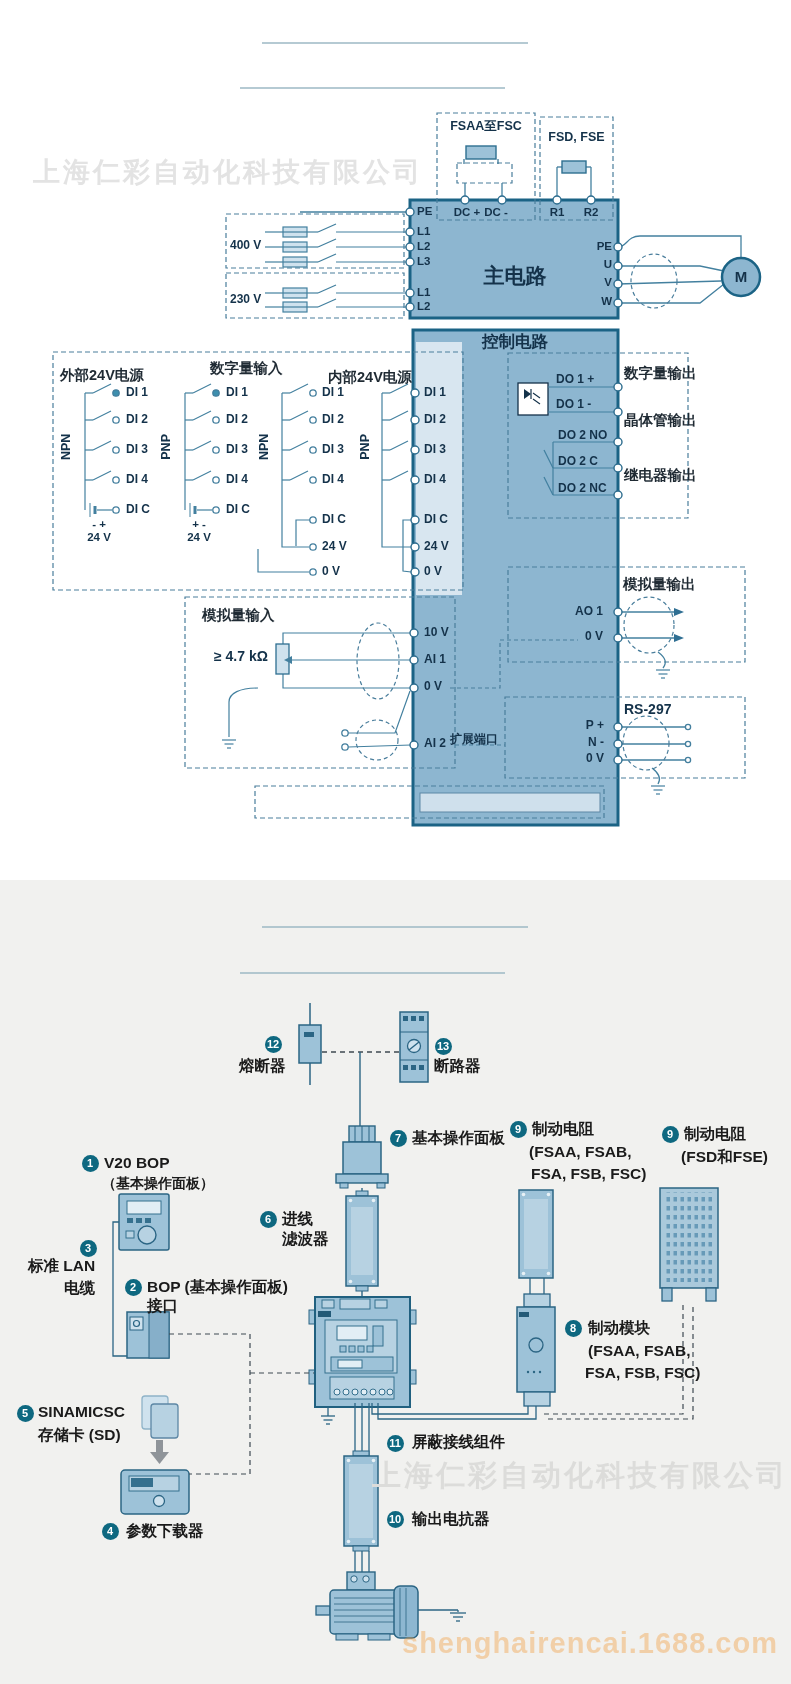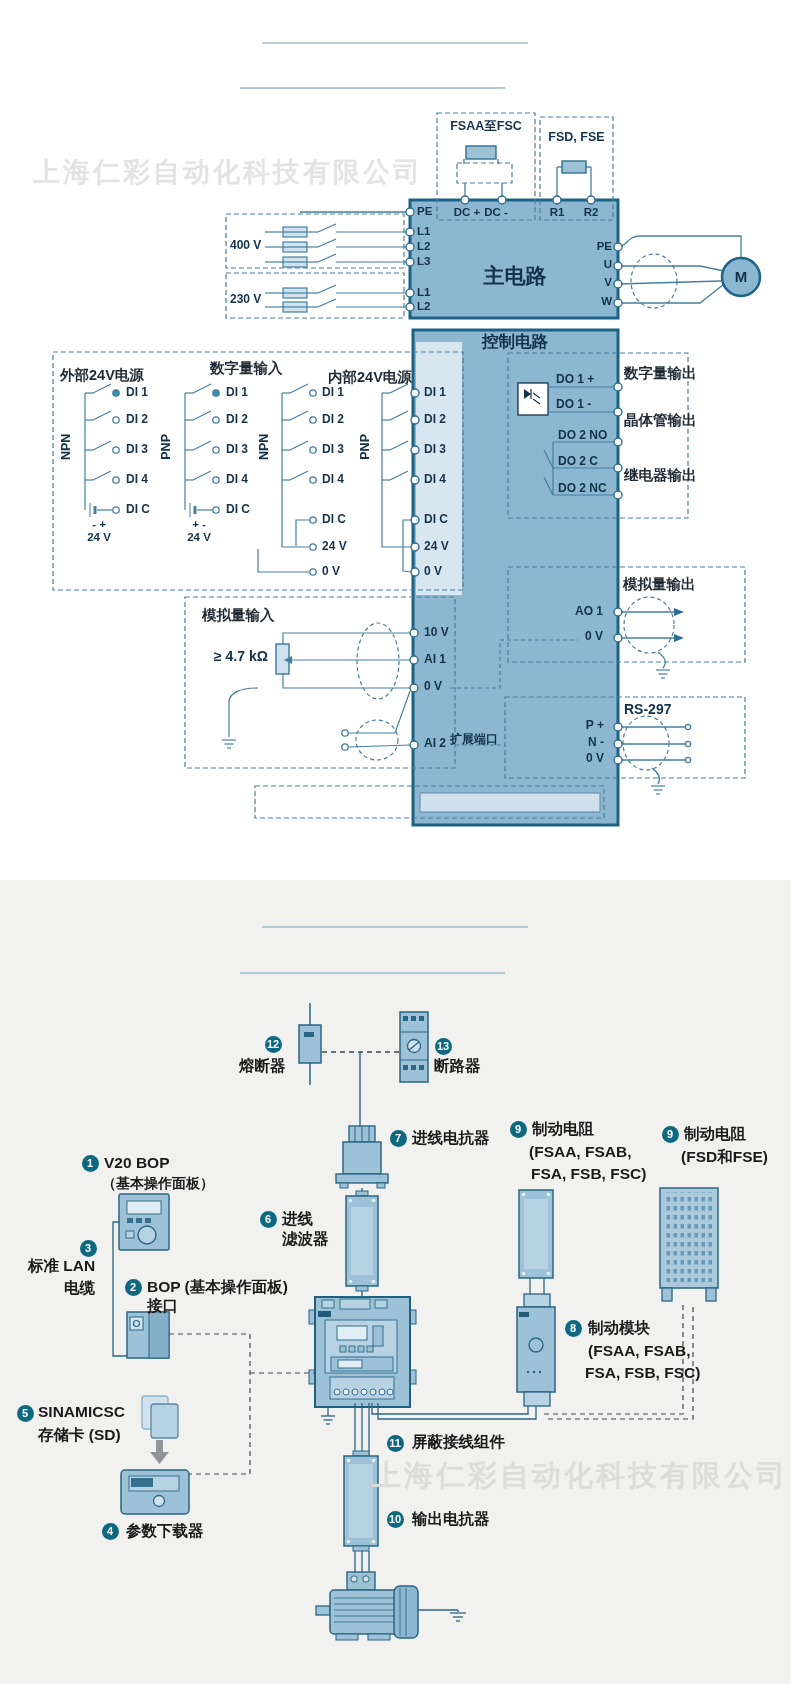--- a/index.html
+++ b/index.html
@@ -653,21 +653,21 @@
 
   <span class="badge" style="left:16.5px;top:1404.5px">5</span>
   <div class="cmp" style="left:38px;top:1403px">SINAMICSC</div>
   <div class="cmp" style="left:38px;top:1426px">存储卡 (SD)</div>
 
   <span class="badge" style="left:259.5px;top:1210.5px">6</span>
   <div class="cmp" style="left:282px;top:1210px">进线</div>
   <div class="cmp" style="left:282px;top:1230px">滤波器</div>
 
   <span class="badge" style="left:389.5px;top:1129.5px">7</span>
-  <div class="cmp" style="left:412px;top:1129px">进线电抗器</div>
+  <div class="cmp" style="left:412px;top:1129px">基本操作面板</div>
 
   <span class="badge" style="left:564.5px;top:1319.5px">8</span>
   <div class="cmp" style="left:588px;top:1319px">制动模块</div>
   <div class="cmp" style="left:588px;top:1342px">(FSAA, FSAB,</div>
   <div class="cmp" style="left:585px;top:1364px">FSA, FSB, FSC)</div>
 
   <span class="badge" style="left:509.5px;top:1120.5px">9</span>
   <div class="cmp" style="left:532px;top:1120px">制动电阻</div>
   <div class="cmp" style="left:529px;top:1143px">(FSAA, FSAB,</div>
   <div class="cmp" style="left:531px;top:1165px">FSA, FSB, FSC)</div>
@@ -682,14 +682,15 @@
   <span class="badge" style="left:386.5px;top:1434.5px">11</span>
   <div class="cmp" style="left:412px;top:1433px">屏蔽接线组件</div>
 
   <span class="badge" style="left:264.5px;top:1035.5px">12</span>
   <div class="cmp" style="left:239px;top:1057px">熔断器</div>
 
   <span class="badge" style="left:434.5px;top:1037.5px">13</span>
   <div class="cmp" style="left:434px;top:1057px">断路器</div>
 
   <div class="wm" style="left:372px;top:1456px;font-size:29px;color:#dcdcda">上海仁彩自动化科技有限公司</div>
+  <div class="wm" style="left:402px;top:1627px;font-size:29px;letter-spacing:1px;color:rgba(242,153,52,0.38);font-weight:bold">shenghairencai.1688.com</div>
 
 </div>
 
 </body></html>

